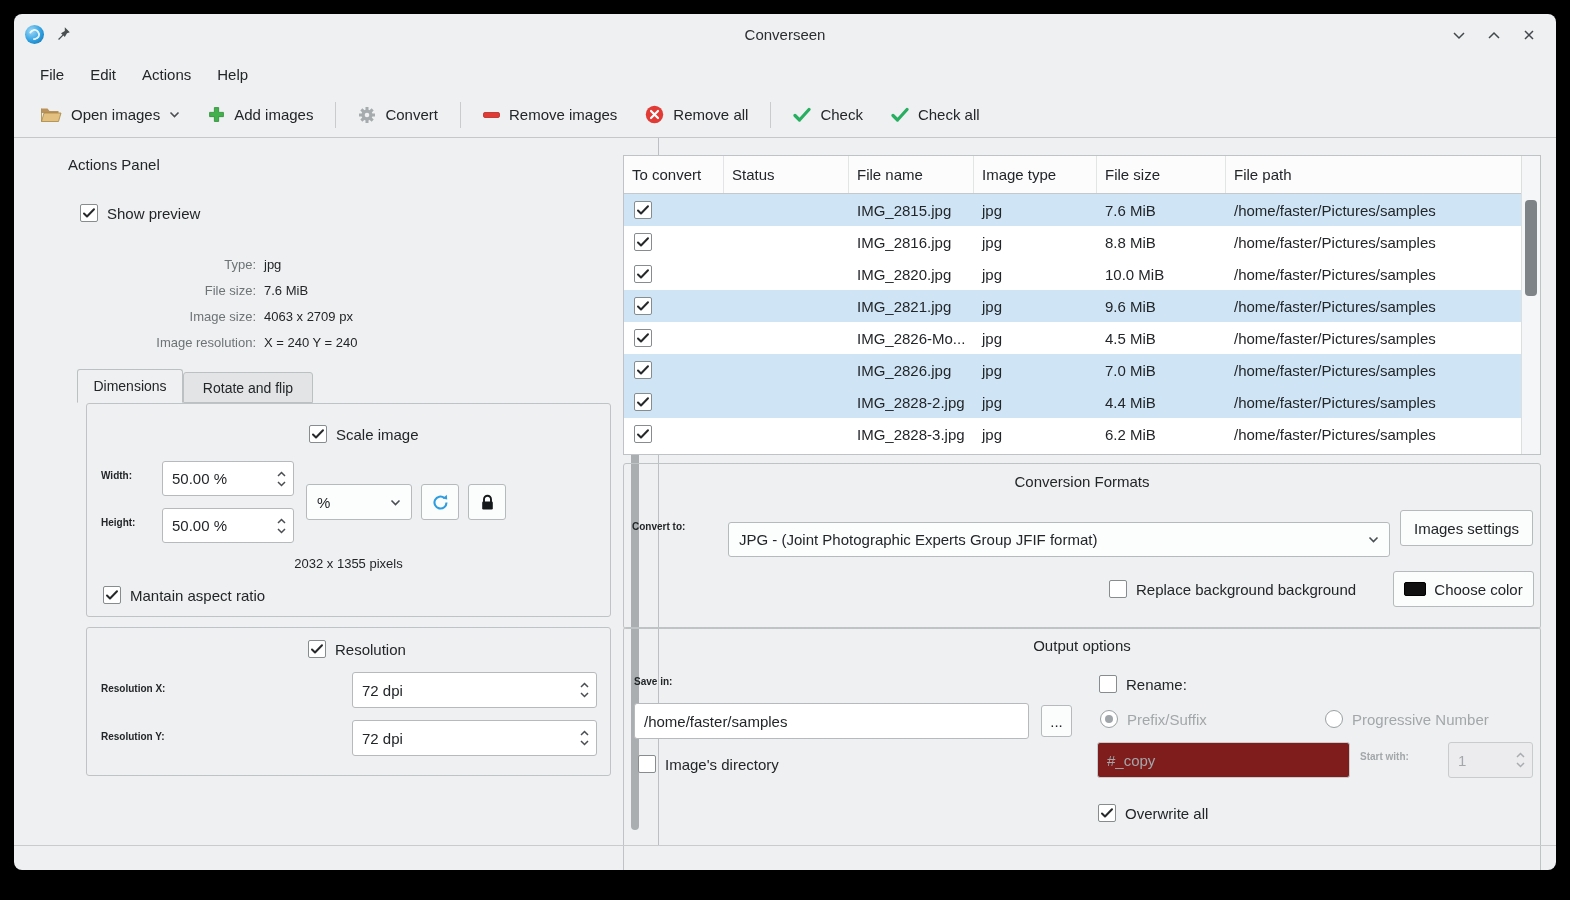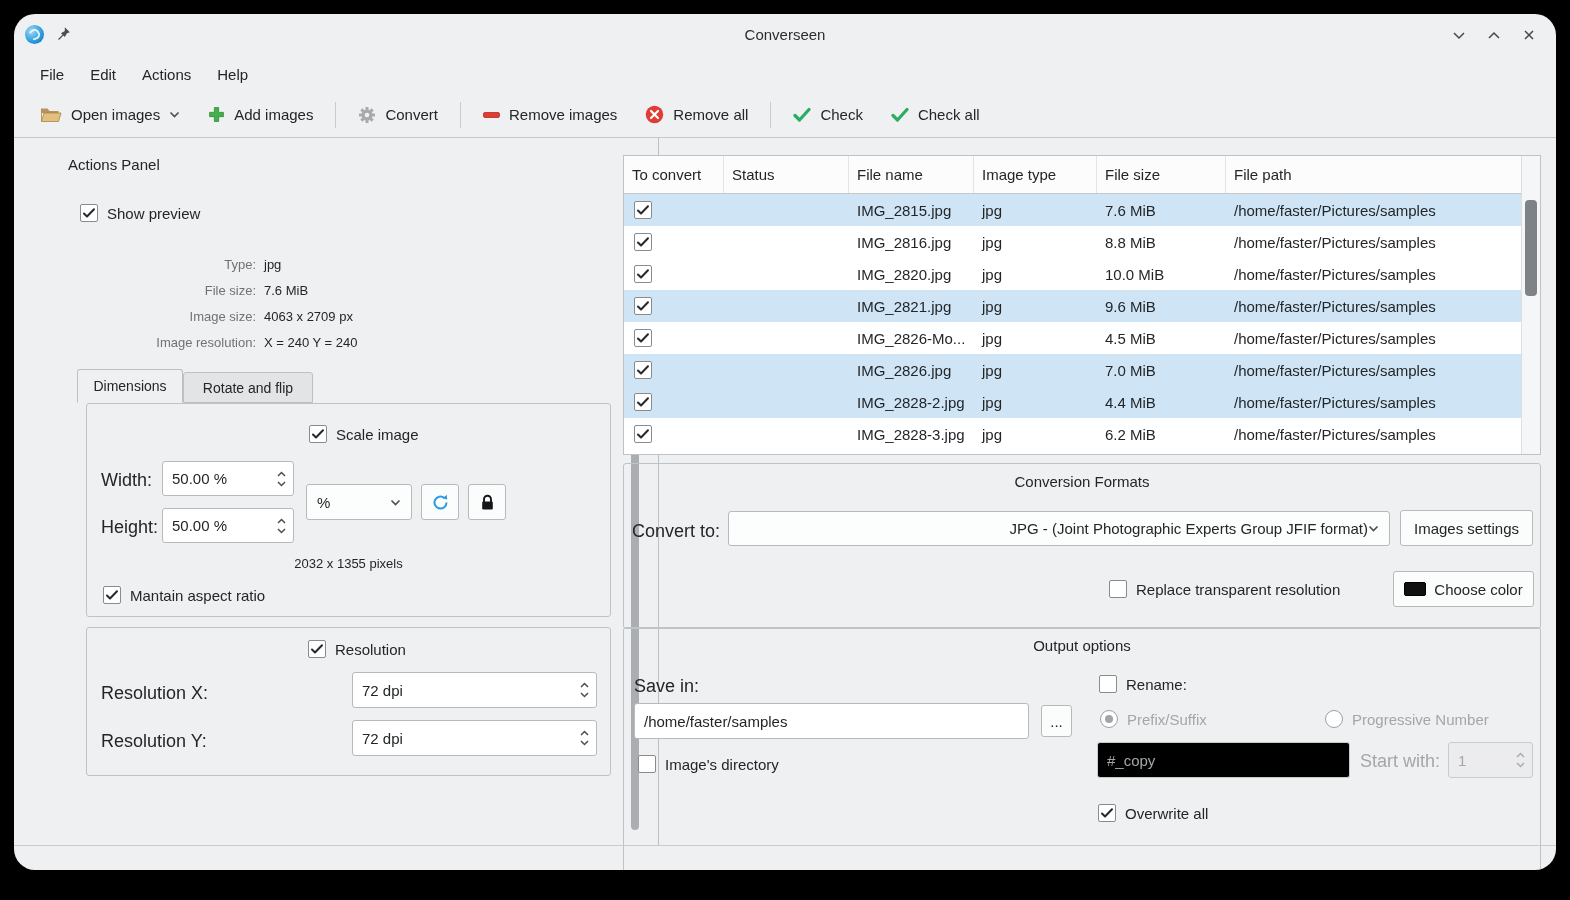--- a/index.html
+++ b/index.html
@@ -1,19 +1,19 @@
 <!DOCTYPE html>
 <html><head>
 <meta charset="utf-8">
 <style>
   * { margin:0; padding:0; box-sizing:border-box; }
   html,body { width:1570px; height:900px; background:#000; overflow:hidden;
               font-family:"Liberation Sans", sans-serif; color:#232629; }
   .window { position:absolute; left:14px; top:14px; width:1542px; height:856px;
-            background:#eff0f1; border-radius:21px; overflow:hidden; }
+            background:#eff0f1; border-radius:8px; overflow:hidden; }
 
   
   .titlebar { position:absolute; top:0; left:0; right:0; height:42px; }
   .appicon { position:absolute; left:11px; top:11px; width:19px; height:19px; border-radius:50%;
              background:radial-gradient(circle at 34% 32%, #9fd9f7, #2e9fe0 55%, #0c69a8); }
   .appicon::after { content:""; position:absolute; inset:4px; border-radius:50%;
              border:2px solid rgba(255,255,255,.85); border-left-color:transparent; transform:rotate(-30deg); }
   .pin { position:absolute; left:42px; top:12px; }
   .wtitle { position:absolute; left:0; right:0; top:12px; text-align:center; font-size:15px; color:#2b2e31; }
   .winctl { position:absolute; right:18px; top:0; height:42px; display:flex; align-items:center; gap:17px; }
@@ -71,23 +71,23 @@
   .combo { position:absolute; background:#fcfdfd; border:1px solid #b6babd; border-radius:3px;
            display:flex; align-items:center; padding:0 10px; font-size:15px; cursor:pointer; }
   .combo .cv { flex:1; white-space:nowrap; overflow:hidden; text-overflow:ellipsis; }
 
   .btn { position:absolute; background:#fbfcfc; border:1px solid #b6babd; border-radius:3px;
          display:flex; align-items:center; justify-content:center; font-family:"Liberation Sans",sans-serif;
          font-size:15px; color:#232629; gap:8px; cursor:pointer; }
 
   .tinput { position:absolute; background:#fff; border:1px solid #b6babd; border-radius:3px; padding:0 9px;
             font-family:"Liberation Sans",sans-serif; font-size:15px; color:#232629; }
-  .tinput.disabled { background:#000000; border-color:#c9cccd; color:#a3a7aa; }
-
-  .plain-label { position:absolute; font-size:18px; }
+  .tinput.disabled { background:#7f1d1d; border-color:#c9cccd; color:#a3a7aa; }
+
+  .plain-label { position:absolute; font-size:10px;font-weight:bold; }
   .scroll-handle { position:absolute; background:#abaeb1; border-radius:4px; }
 
   
   .tablebox { position:absolute; left:609px; top:17px; width:918px; height:300px; background:#fff;
               border:1px solid #bfc3c5; }
   .thead { display:grid; grid-template-columns:100px 125px 125px 123px 129px 1fr; height:38px;
            background:#fcfcfd; border-bottom:1px solid #c6c9cb; margin-right:19px; }
   .th { display:flex; align-items:center; padding:0 8px; border-right:1px solid #e2e4e5; font-size:15px; }
   .th:last-child { border-right:none; }
   .trow { display:grid; grid-template-columns:100px 125px 125px 123px 129px 1fr; height:32px;
@@ -467,37 +467,37 @@
       </div>
 
       <div class="vsb">
         <div class="handle"></div>
       </div>
     </div>
 
     <div class="gbox" style="left:609px; top:325px; width:918px; height:166px;padding-left:20px;">
       <div class="gtitle">Conversion Formats</div>
       <span class="plain-label" style="left:8px; top:57px;">Convert to:</span>
-      <div class="combo" style="left:104px; top:47px; width:662px; height:35px;text-align:right;">
+      <div class="combo" style="left:104px; top:58px; width:662px; height:35px;">
         <span class="cv">JPG - (Joint Photographic Experts Group JFIF format)</span>
         <svg width="11" height="7" viewBox="0 0 11 7">
             <path d="M1.5 1.5l4 4 4-4" fill="none" stroke="#4a4e52" stroke-width="1.6"></path>
           </svg>
       </div>
       <div class="btn" style="left:776px; top:46px; width:133px; height:36px;">
         <span>Images settings</span>
       </div>
 
       <div class="chk" style="left:485px; top:116px; position:absolute;">
         <span class="cb">
           <svg width="14" height="12" viewBox="0 0 14 12">
               <path d="M2 6.5l3 3L12 2.2"></path>
             </svg>
         </span>
-        <span>Replace transparent resolution</span>
+        <span>Replace background background</span>
       </div>
       <div class="btn" style="left:769px; top:107px; width:141px; height:36px;">
         <span class="swatch"></span>
         <span>Choose color</span>
       </div>
     </div>
 
     <div class="gbox" style="left:609px; top:489px; width:918px; height:260px;">
       <div class="gtitle">Output options</div>
 

